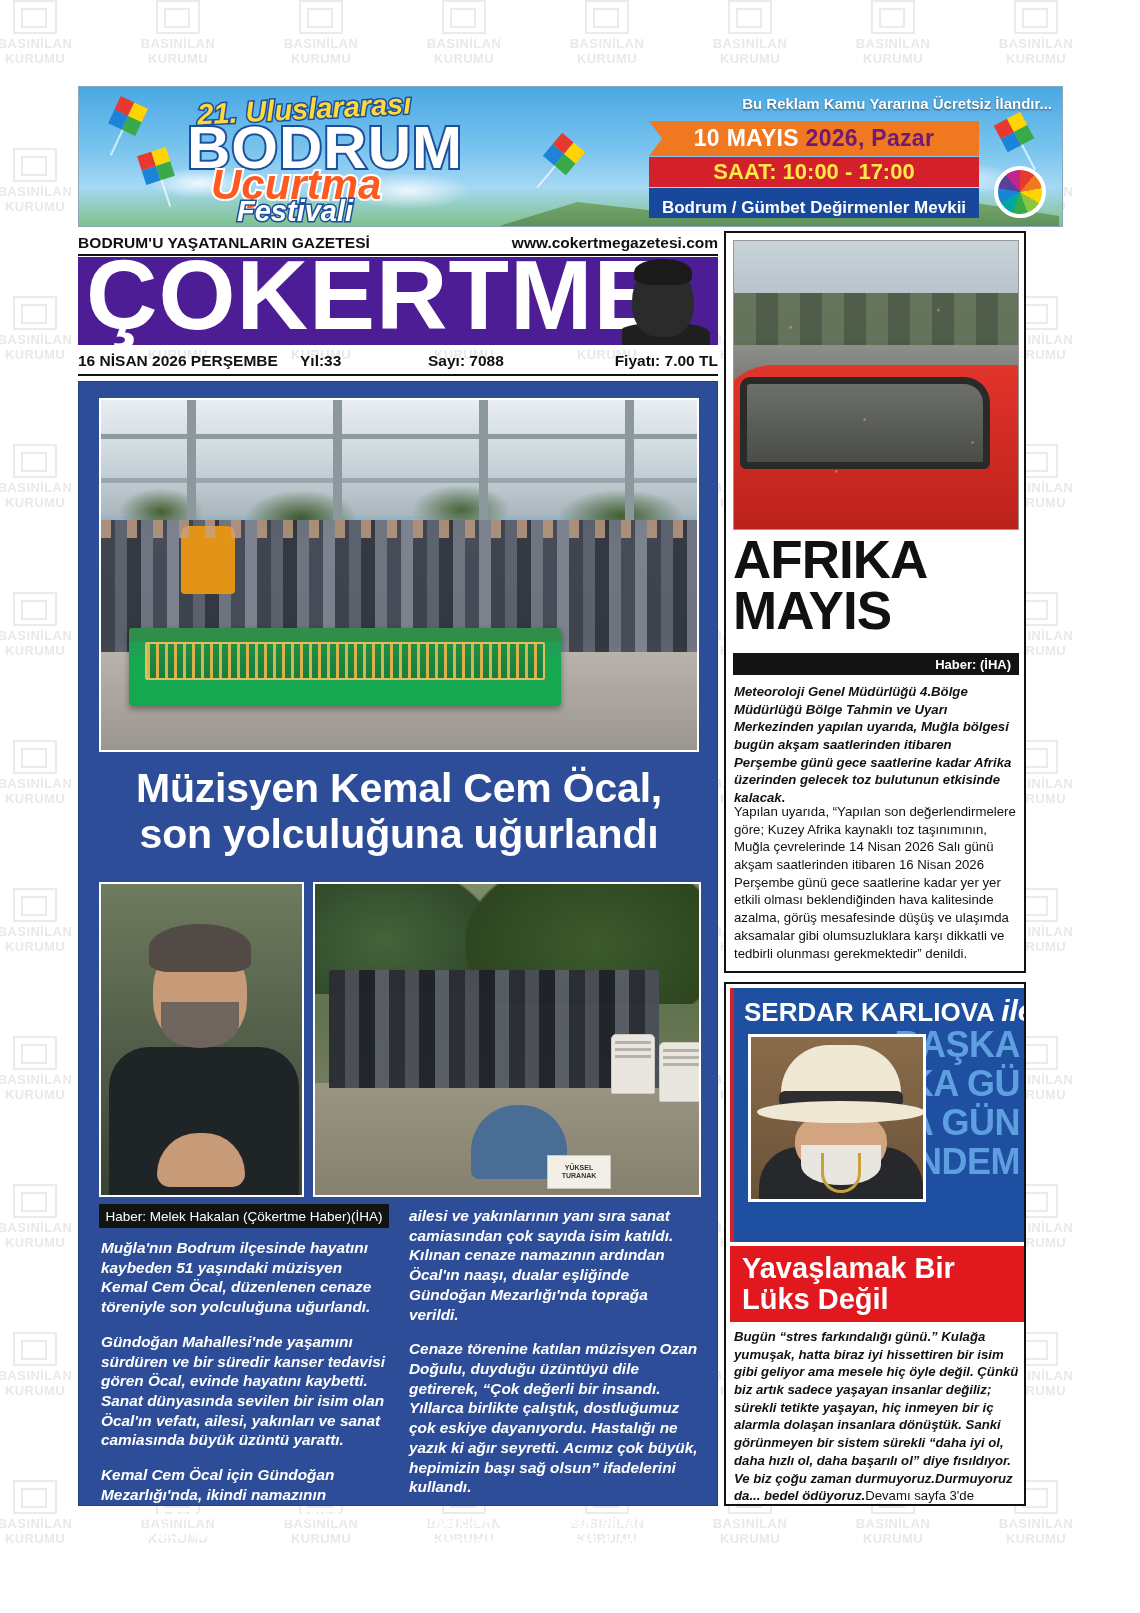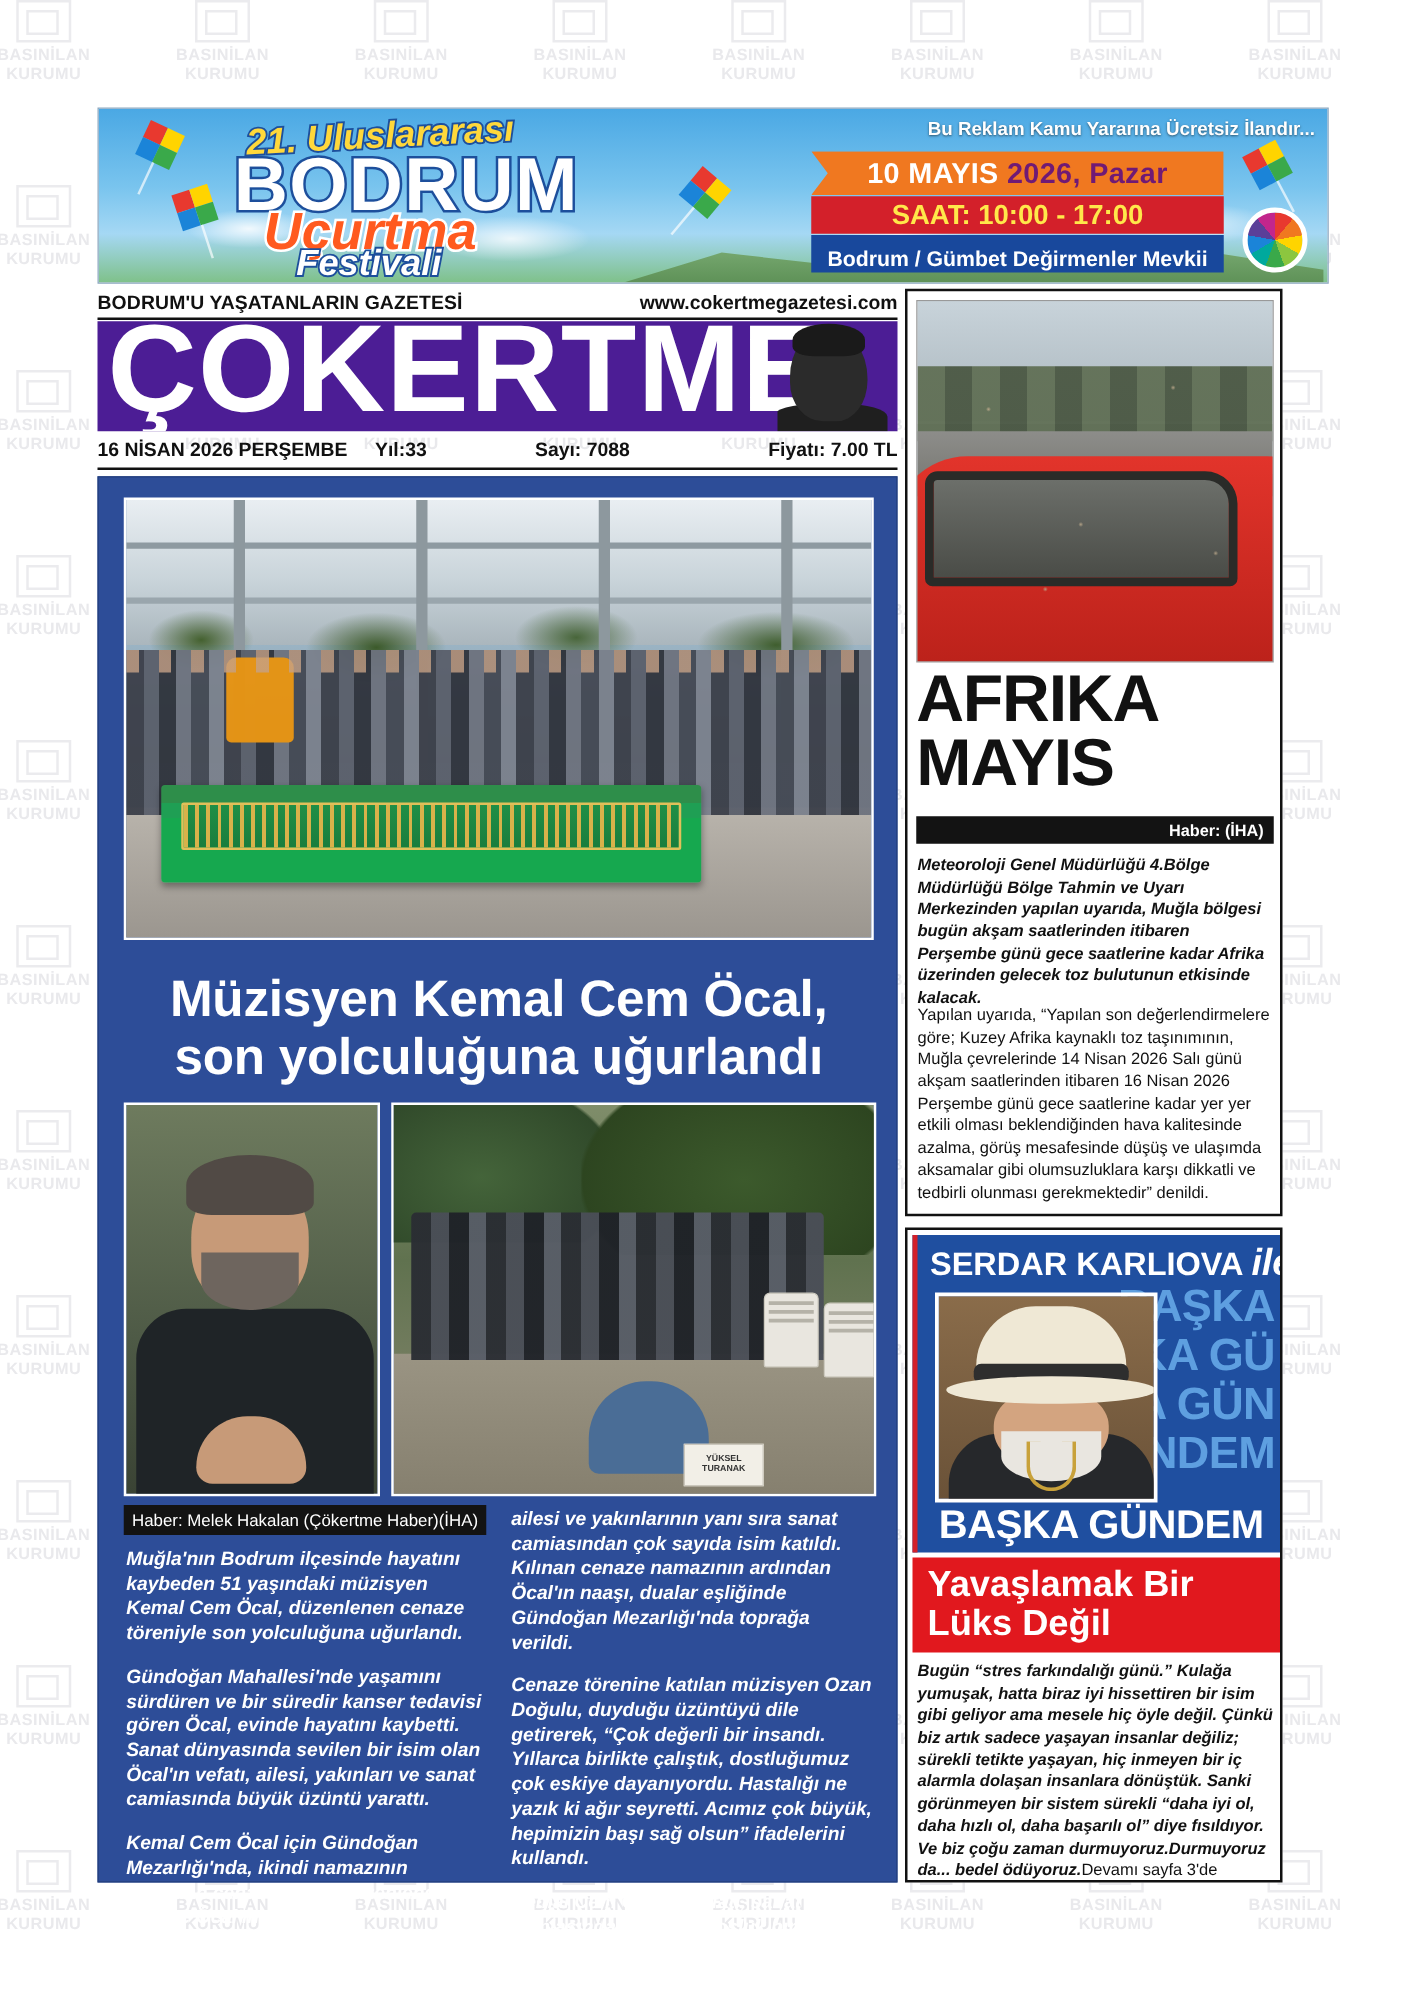--- a/index.html
+++ b/index.html
@@ -246,21 +246,21 @@
     content:""; position:absolute; left: 16px; top: 14px; right: 16px; height: 34px;
     background: repeating-linear-gradient(90deg, #d8b24a 0 3px, transparent 3px 9px),
                 linear-gradient(#1f8f46, #1a7d3d);
     border: 2px solid #e0c05a;
     border-radius: 2px;
   }
 
   .headline{
     position:absolute; left: 18px; top: 384px; width: 604px;
     color:#ffffff; font-size: 41px; font-weight: 800;
-    line-height: 1.12; text-align:center; letter-spacing:-.2px;margin-top:11px;
+    line-height: 1.12; text-align:center; letter-spacing:-.2px;
   }
 
   .photo-b{
     position:absolute; left: 20px; top: 500px; width: 205px; height: 315px;
     border:2px solid #ffffff; overflow:hidden;
     background: linear-gradient(#6e7b5e, #4e5a46 60%, #3a4334);
   }
   .pb-face{
     position:absolute; left: 52px; top: 54px; width: 94px; height: 108px;
     background:#c79a78; border-radius: 48% 48% 42% 42%;
@@ -746,21 +746,20 @@
       </div>
       <div class="col-photo">
         <div class="cp-shirt"></div>
         <div class="cp-face"></div>
         <div class="cp-beard"></div>
         <div class="cp-hat"></div>
         <div class="cp-hatband"></div>
         <div class="cp-brim"></div>
         <div class="cp-chain"></div>
       </div>
-      <div class="col-baslik">BAŞKA GÜNDEM</div>
     </div>
 
     <div class="col-red">
       <div>Yavaşlamak Bir</div>
       <div>Lüks Değil</div>
     </div>
 
     <div class="col-text">
       <span>Bugün “stres farkındalığı günü.” Kulağa yumuşak, hatta biraz iyi hissettiren bir isim gibi geliyor ama mesele hiç öyle değil. Çünkü biz artık sadece yaşayan insanlar değiliz; sürekli tetikte yaşayan, hiç inmeyen bir iç alarmla dolaşan insanlara dönüştük. Sanki görünmeyen bir sistem sürekli “daha iyi ol, daha hızlı ol, daha başarılı ol” diye fısıldıyor. Ve biz çoğu zaman durmuyoruz.Durmuyoruz da... bedel ödüyoruz.</span><b>Devamı sayfa 3'de</b>
     </div>

